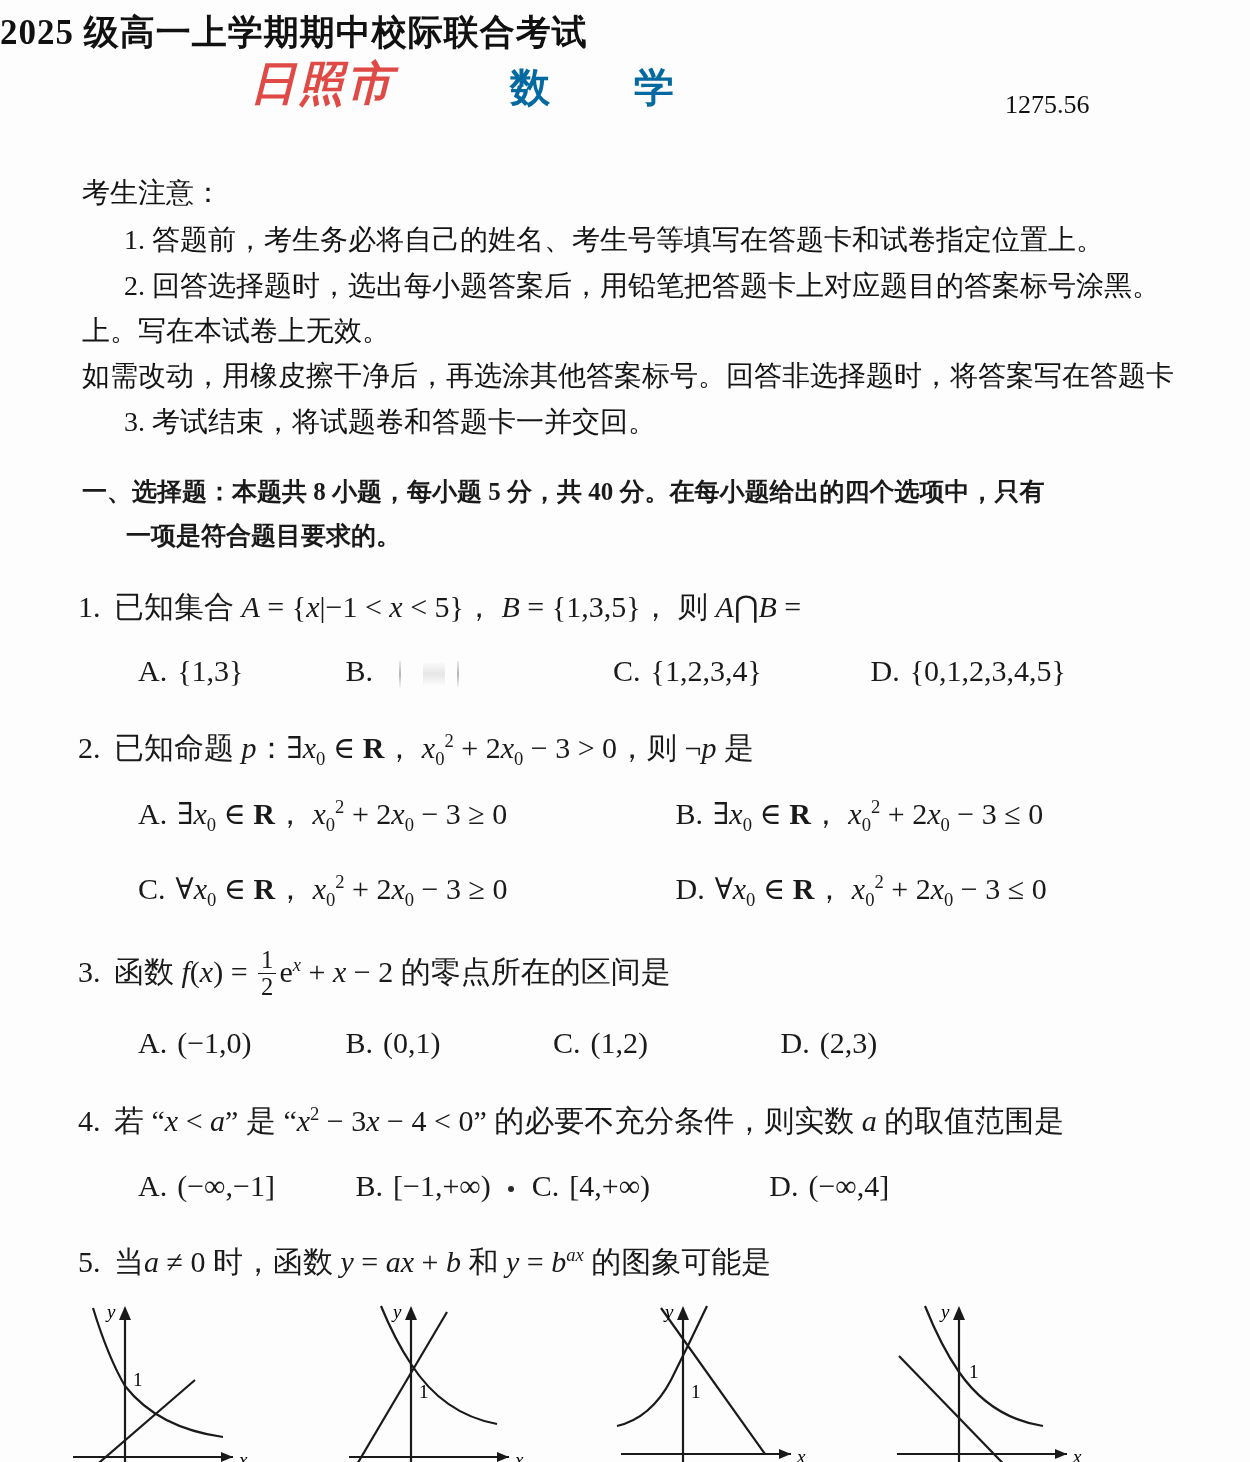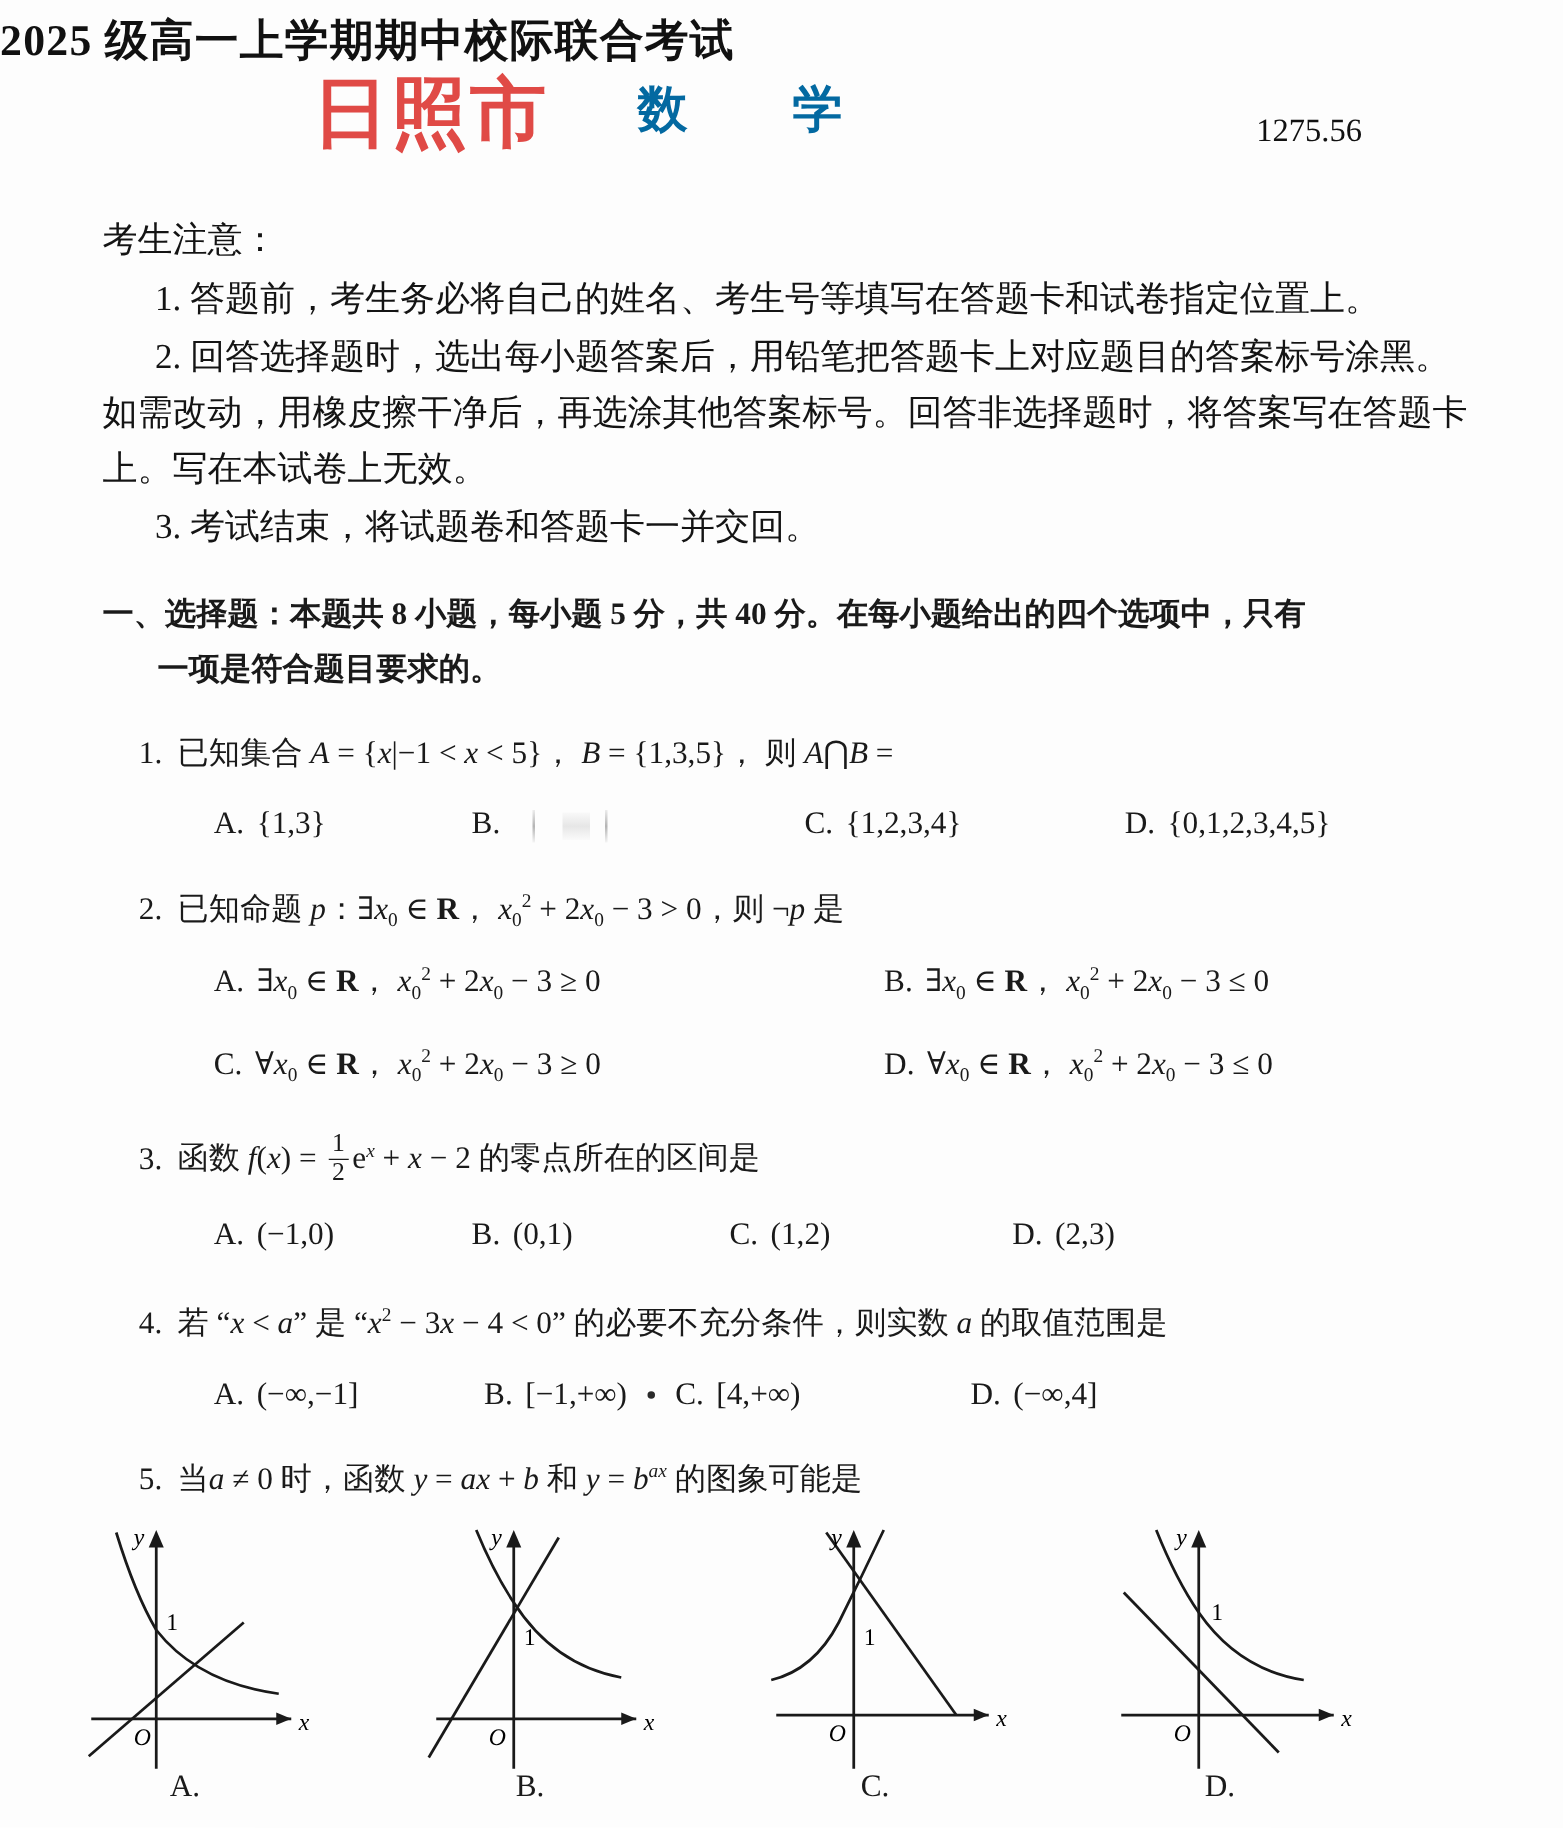--- a/index.html
+++ b/index.html
@@ -33,26 +33,27 @@
   }
   .hdr-row {
     position: relative;
     height: 90px;
     margin-top: 4px;
   }
   .hdr-city {
     position: absolute;
     left: 250px;
     top: 2px;
-    font-size: 61px;
+    font-size: 46px;
     font-weight: bold;
     color: #e04a46;
     letter-spacing: 2px;
     line-height: 1;
     font-family: "DejaVu Sans", "Liberation Sans", sans-serif;
+    font-style: italic;
   }
   .hdr-subject {
     position: absolute;
     left: 510px;
     top: 10px;
     font-size: 40px;
     font-weight: bold;
     letter-spacing: 22px;
     color: #0369a1;
     line-height: 1;
@@ -82,23 +83,23 @@
     margin: 26px 0 0 82px;
     width: 1105px;
     font-size: 25px;
     font-weight: bold;
     line-height: 1.75;
   }
   .sec-head .l2 { padding-left: 44px; }
 
   
   .q {
-    margin-left: 111px;
+    margin-left: 78px;
     width: 1110px;
-    font-size: 25px;
+    font-size: 30px;
     line-height: 1.55;
   }
   .q-stem { display: block; }
   .q-num { margin-right: 6px; }
   .opts {
     display: block;
     margin-top: 18px;
     padding-left: 60px;
     position: relative;
   }
@@ -193,22 +194,22 @@
   <div class="hdr-row">
     <div class="hdr-city">日照市</div>
     <div class="hdr-subject">数　学</div>
     <div class="hdr-date">1275.56</div>
   </div>
 
   <div class="notice">
     <div class="notice-head">考生注意：</div>
     <div class="notice-item">1. 答题前，考生务必将自己的姓名、考生号等填写在答题卡和试卷指定位置上。</div>
     <div class="notice-item">2. 回答选择题时，选出每小题答案后，用铅笔把答题卡上对应题目的答案标号涂黑。</div>
+    <div class="notice-cont">上。写在本试卷上无效。</div>
     <div class="notice-cont">如需改动，用橡皮擦干净后，再选涂其他答案标号。回答非选择题时，将答案写在答题卡</div>
-    <div class="notice-cont">上。写在本试卷上无效。</div>
     <div class="notice-item">3. 考试结束，将试题卷和答题卡一并交回。</div>
   </div>
 
   <div class="sec-head">
     <div>一、选择题：本题共 8 小题，每小题 5 分，共 40 分。在每小题给出的四个选项中，只有</div>
     <div class="l2">一项是符合题目要求的。</div>
   </div>
 
   <div class="q" style="margin-top:26px;">
     <div class="q-stem">

